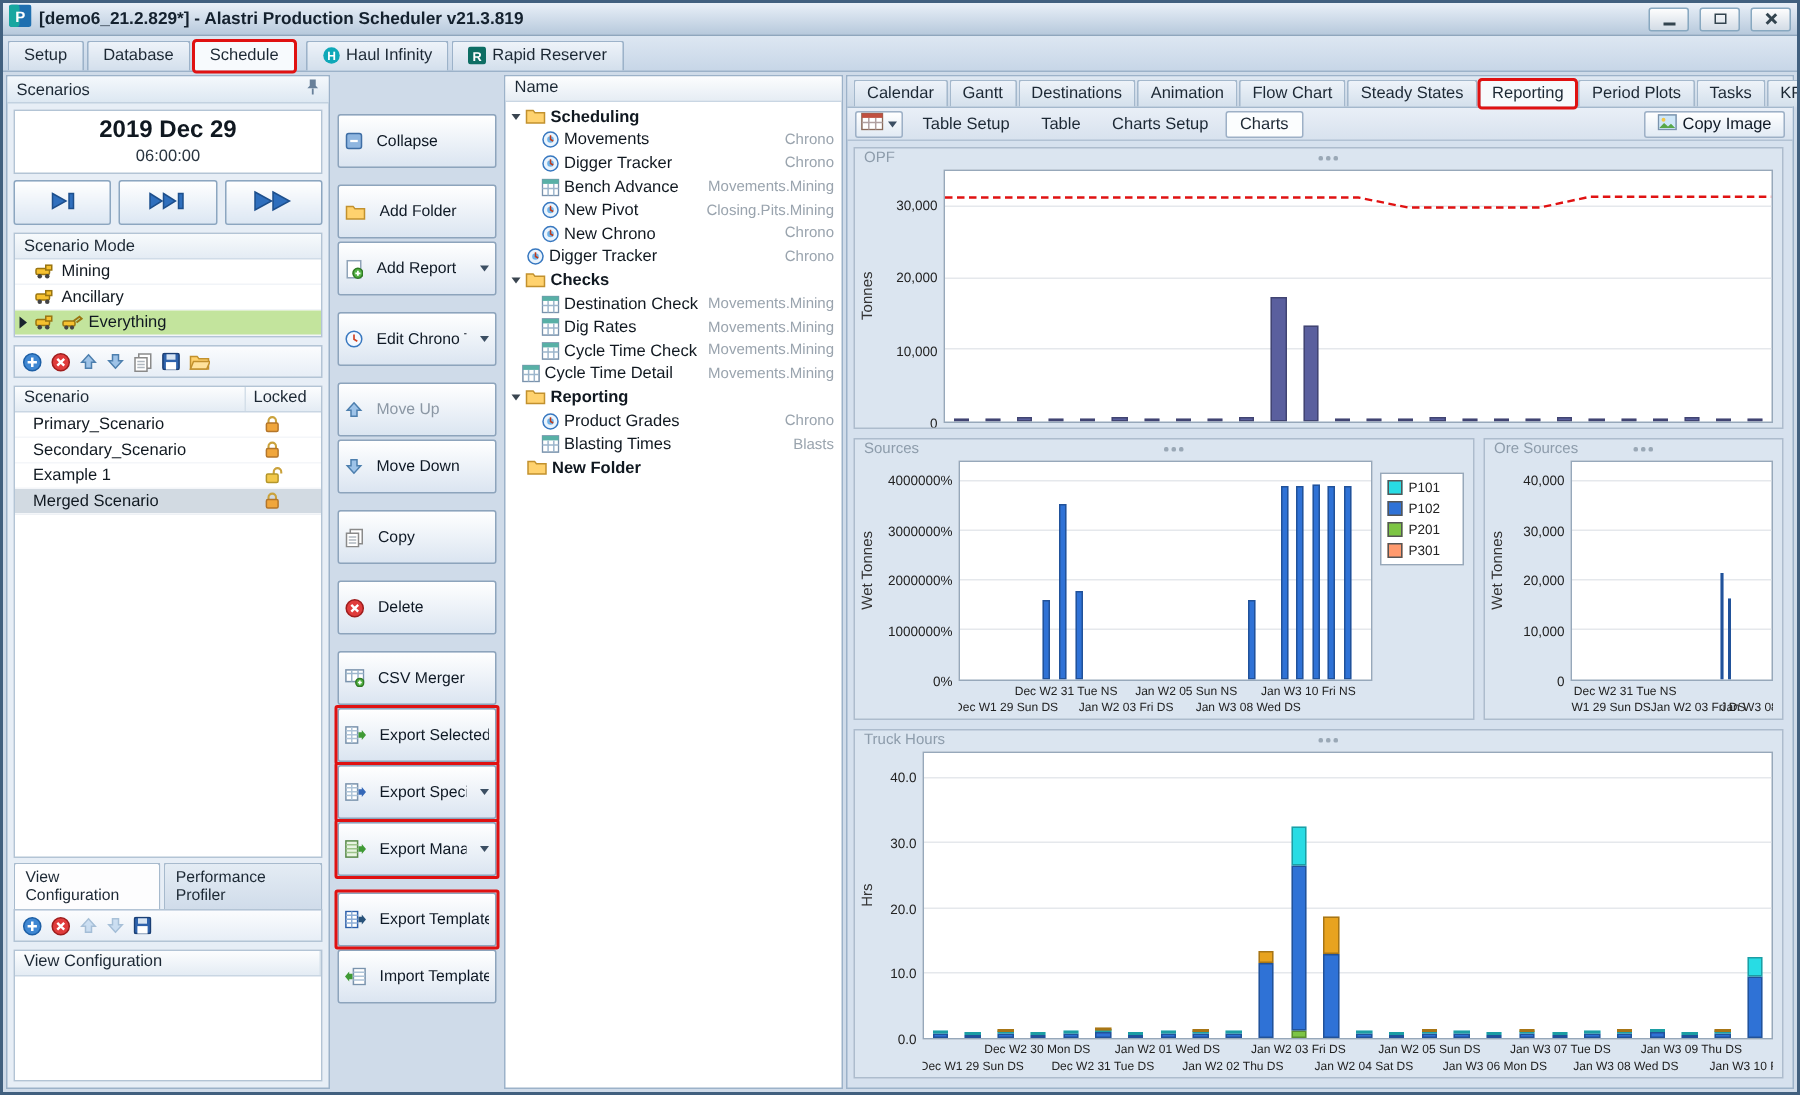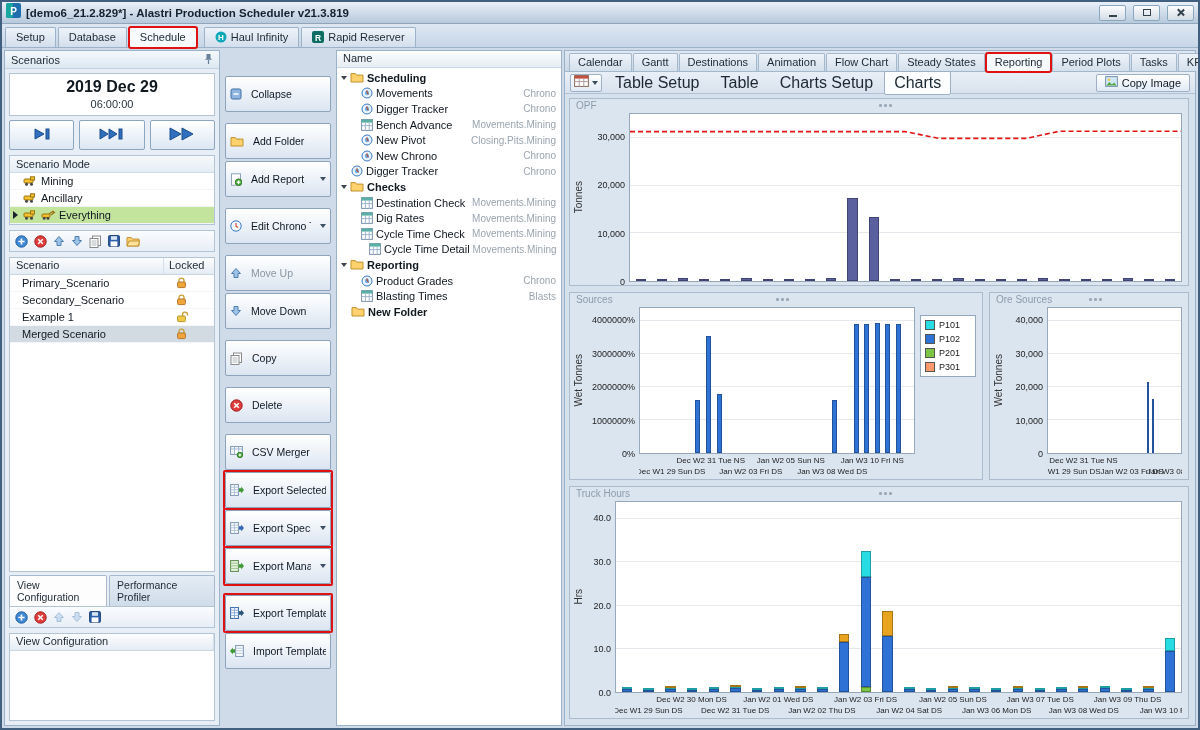--- a/index.html
+++ b/index.html
@@ -76,21 +76,21 @@
   .expander{width:0;height:0;border-left:3.5px solid transparent;border-right:3.5px solid transparent;border-top:4.5px solid #3a4550;flex:0 0 auto;}
   .exp-spacer{width:7px;flex:0 0 auto;}
   
   .right-panel{flex:1;display:flex;flex-direction:column;border:1px solid #9cb2c9;background:#d6e1ee;min-width:0;}
   .rtabs{display:flex;align-items:flex-end;background:linear-gradient(#dfe8f2,#cbd8e6);padding:2px 4px 0;gap:1px;border-bottom:1px solid #a4b8cc;height:21px;flex:0 0 auto;}
   .rtab{position:relative;font-size:11px;color:#1c2834;padding:2px 8px 3px;background:linear-gradient(#eef3f9,#d4e0ec);border:1px solid #a4b8cc;border-bottom:none;border-radius:2px 2px 0 0;white-space:nowrap;}
   .rtab.selected{background:#f6f9fc;}
   .rtabs-spacer{flex:1;}
   .ctoolbar{display:flex;align-items:center;height:22px;background:linear-gradient(#e9eff7,#d8e2ee);border-bottom:1px solid #b2c2d4;padding:1px 5px;gap:3px;flex:0 0 auto;}
   .tool-btn{height:18px;display:flex;align-items:center;gap:3px;padding:0 3px;border:1px solid #9db0c6;background:linear-gradient(#ffffff,#e1eaf4);border-radius:2px;}
-  .ctab{font-size:16px;color:#1c2834;padding:2px 9px;background:none;border:1px solid transparent;border-radius:2px;}
+  .ctab{font-size:11px;color:#1c2834;padding:2px 9px;background:none;border:1px solid transparent;border-radius:2px;}
   .ctab.selected{background:#fbfdfe;border-color:#9db0c6;}
   .copy-btn{margin-left:auto;height:18px;display:flex;align-items:center;gap:4px;padding:0 8px;font-size:11px;color:#0e1824;border:1px solid #9db0c6;background:linear-gradient(#ffffff,#e1eaf4);border-radius:2px;}
   
   .charts-area{flex:1;position:relative;min-height:0;}
   .chart-panel{position:absolute;background:#dbe5f0;border:1px solid #adbccd;display:flex;flex-direction:column;overflow:hidden;}
   .cp-title{height:14px;font-size:10px;color:#8d9cab;padding:1px 6px;position:relative;flex:0 0 auto;}
   .dots{position:absolute;left:50%;top:5px;width:2.5px;height:2.5px;border-radius:50%;background:#9aa8b6;box-shadow:5px 0 #9aa8b6,10px 0 #9aa8b6;}
   .cp-grid{flex:1;display:flex;flex-direction:column;min-height:0;padding:0 6px 3px 2px;}
   .cp-main{flex:1;display:flex;min-height:0;}
   .cp-ylab{width:13px;display:flex;align-items:center;justify-content:center;}
@@ -675,21 +675,21 @@
             <span class="tb-svg" style="display: inline-flex; align-items: center;">
               <svg width="12" height="12" viewBox="0 0 12 12">
                 <rect x="0.6" y="0.6" width="10.8" height="10.8" fill="#fff" stroke="#7a93ad"></rect>
                 <rect x="0.6" y="0.6" width="10.8" height="3" fill="#58b0a6"></rect>
                 <path d="M0.6 6.6h10.8M4.4 3.6v7.8M8.2 3.6v7.8" stroke="#9db6cc"></path>
               </svg>
             </span>
             <span class="lbl">Cycle Time Check</span>
             <span class="sub">Movements.Mining</span>
           </div>
-          <div class="tree-row" style="padding-left: 32px;">
+          <div class="tree-row" style="padding-left: 11px;">
             <span class="tb-svg" style="display: inline-flex; align-items: center;">
               <svg width="12" height="12" viewBox="0 0 12 12">
                 <rect x="0.6" y="0.6" width="10.8" height="10.8" fill="#fff" stroke="#7a93ad"></rect>
                 <rect x="0.6" y="0.6" width="10.8" height="3" fill="#58b0a6"></rect>
                 <path d="M0.6 6.6h10.8M4.4 3.6v7.8M8.2 3.6v7.8" stroke="#9db6cc"></path>
               </svg>
             </span>
             <span class="lbl">Cycle Time Detail</span>
             <span class="sub">Movements.Mining</span>
           </div>

